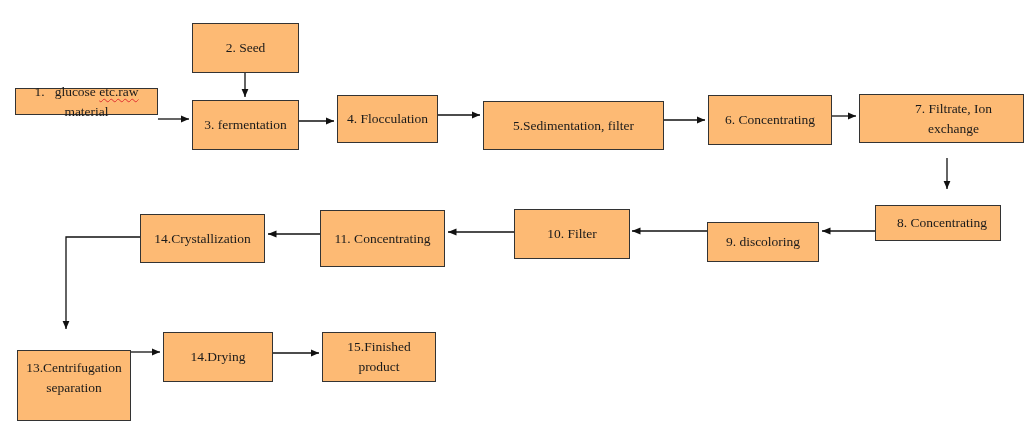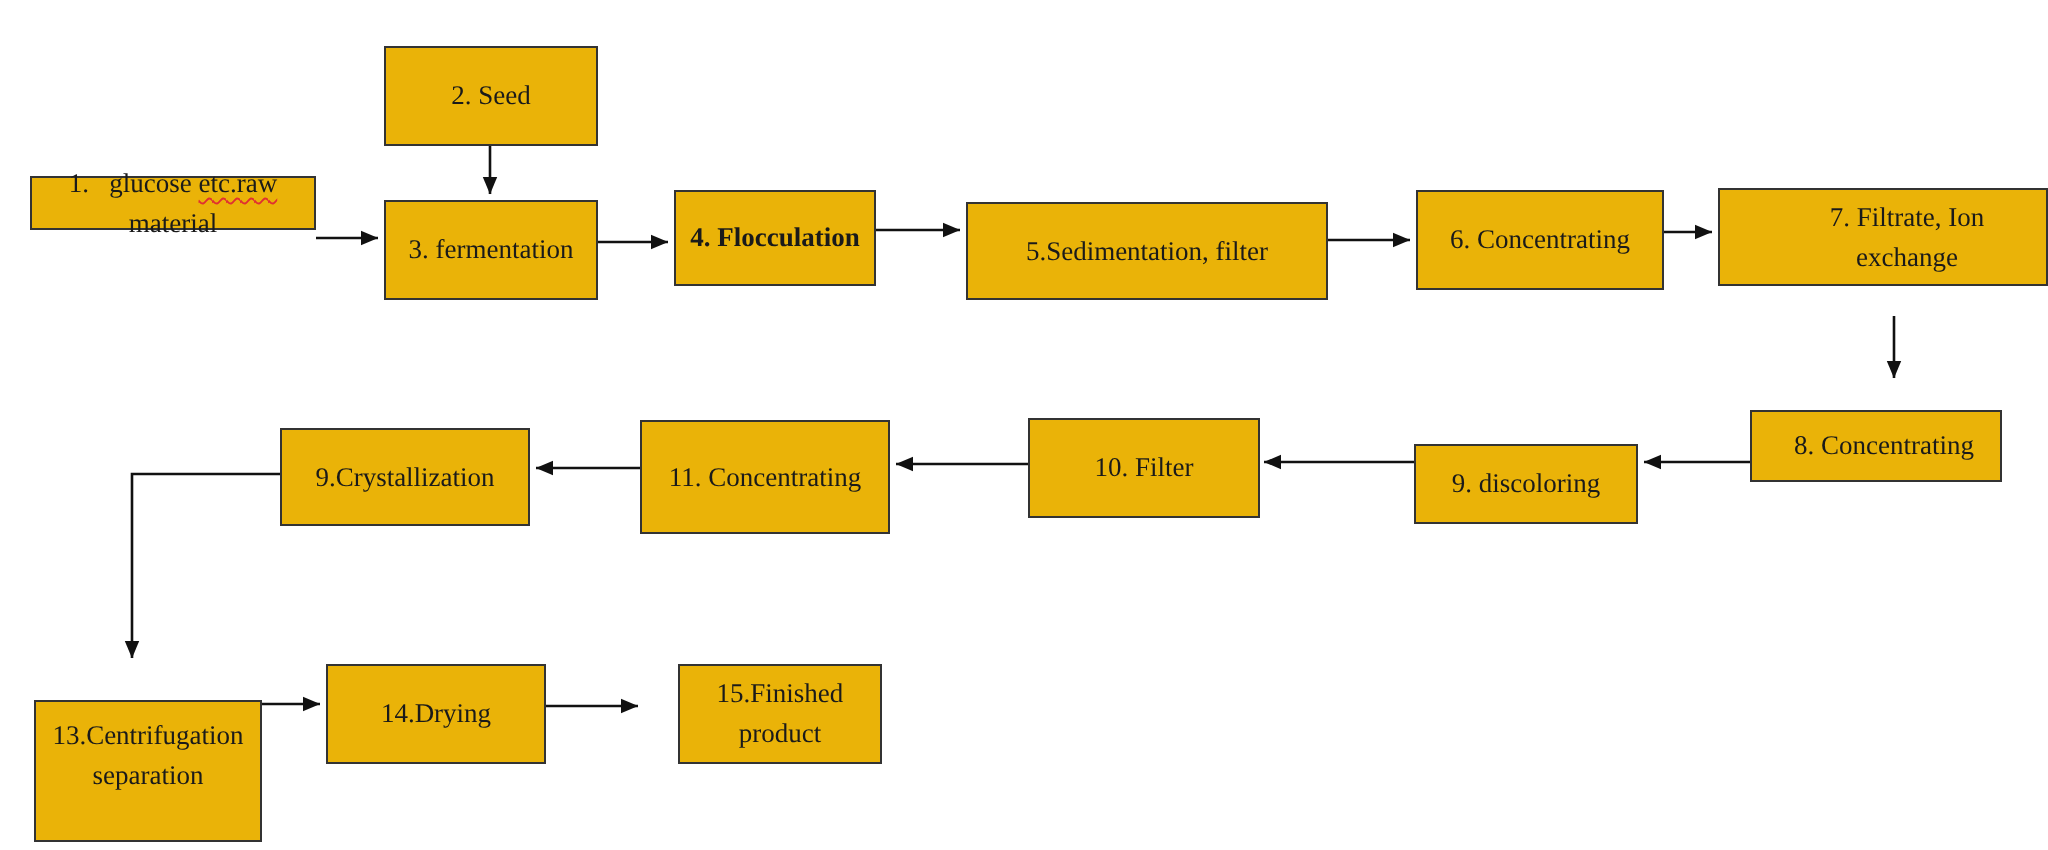--- a/index.html
+++ b/index.html
@@ -12,21 +12,21 @@
     width: 1024px;
     height: 425px;
     background: #ffffff;
     font-family: "Liberation Serif", serif;
     overflow: hidden;
   }
   .node {
     position: absolute;
     box-sizing: border-box;
     border: 1px solid #333333;
-    background: #eab308;
+    background: #fdba74;
     display: flex;
     flex-direction: column;
     align-items: center;
     justify-content: center;
     text-align: center;
     font-size: 13.5px;
     line-height: 1.45;
     color: #1a1a1a;
     padding: 2px 4px;
   }
@@ -89,21 +89,21 @@
   </div>
 
   <div class="node" style="left:192px; top:23px; width:107px; height:50px;">
     <div class="line">2. Seed</div>
   </div>
 
   <div class="node" style="left:192px; top:100px; width:107px; height:50px;">
     <div class="line">3. fermentation</div>
   </div>
 
-  <div class="node" style="left:337px; top:95px; width:101px; height:48px;font-weight:bold;">
+  <div class="node" style="left:337px; top:95px; width:101px; height:48px;">
     <div class="line">4. Flocculation</div>
   </div>
 
   <div class="node" style="left:483px; top:101px; width:181px; height:49px;">
     <div class="line">5.Sedimentation, filter</div>
   </div>
 
   <div class="node" style="left:708px; top:95px; width:124px; height:50px;">
     <div class="line">6. Concentrating</div>
   </div>
@@ -123,30 +123,30 @@
 
   <div class="node" style="left:514px; top:209px; width:116px; height:50px;">
     <div class="line">10. Filter</div>
   </div>
 
   <div class="node" style="left:320px; top:210px; width:125px; height:57px;">
     <div class="line">11. Concentrating</div>
   </div>
 
   <div class="node" style="left:140px; top:214px; width:125px; height:49px;">
-    <div class="line">9.Crystallization</div>
+    <div class="line">14.Crystallization</div>
   </div>
 
   <div class="node top-align" style="left:17px; top:332px; width:114px; height:71px;margin-top:18px;">
     <div class="line">13.Centrifugation</div>
     <div class="line">separation</div>
   </div>
 
   <div class="node" style="left:163px; top:332px; width:110px; height:50px;">
     <div class="line">14.Drying</div>
   </div>
 
-  <div class="node" style="left:322px; top:332px; width:102px; height:50px;margin-left:17px;">
+  <div class="node" style="left:322px; top:332px; width:114px; height:50px;">
     <div class="line">15.Finished</div>
     <div class="line">product</div>
   </div>
 
 </div>
 
 </body></html>

